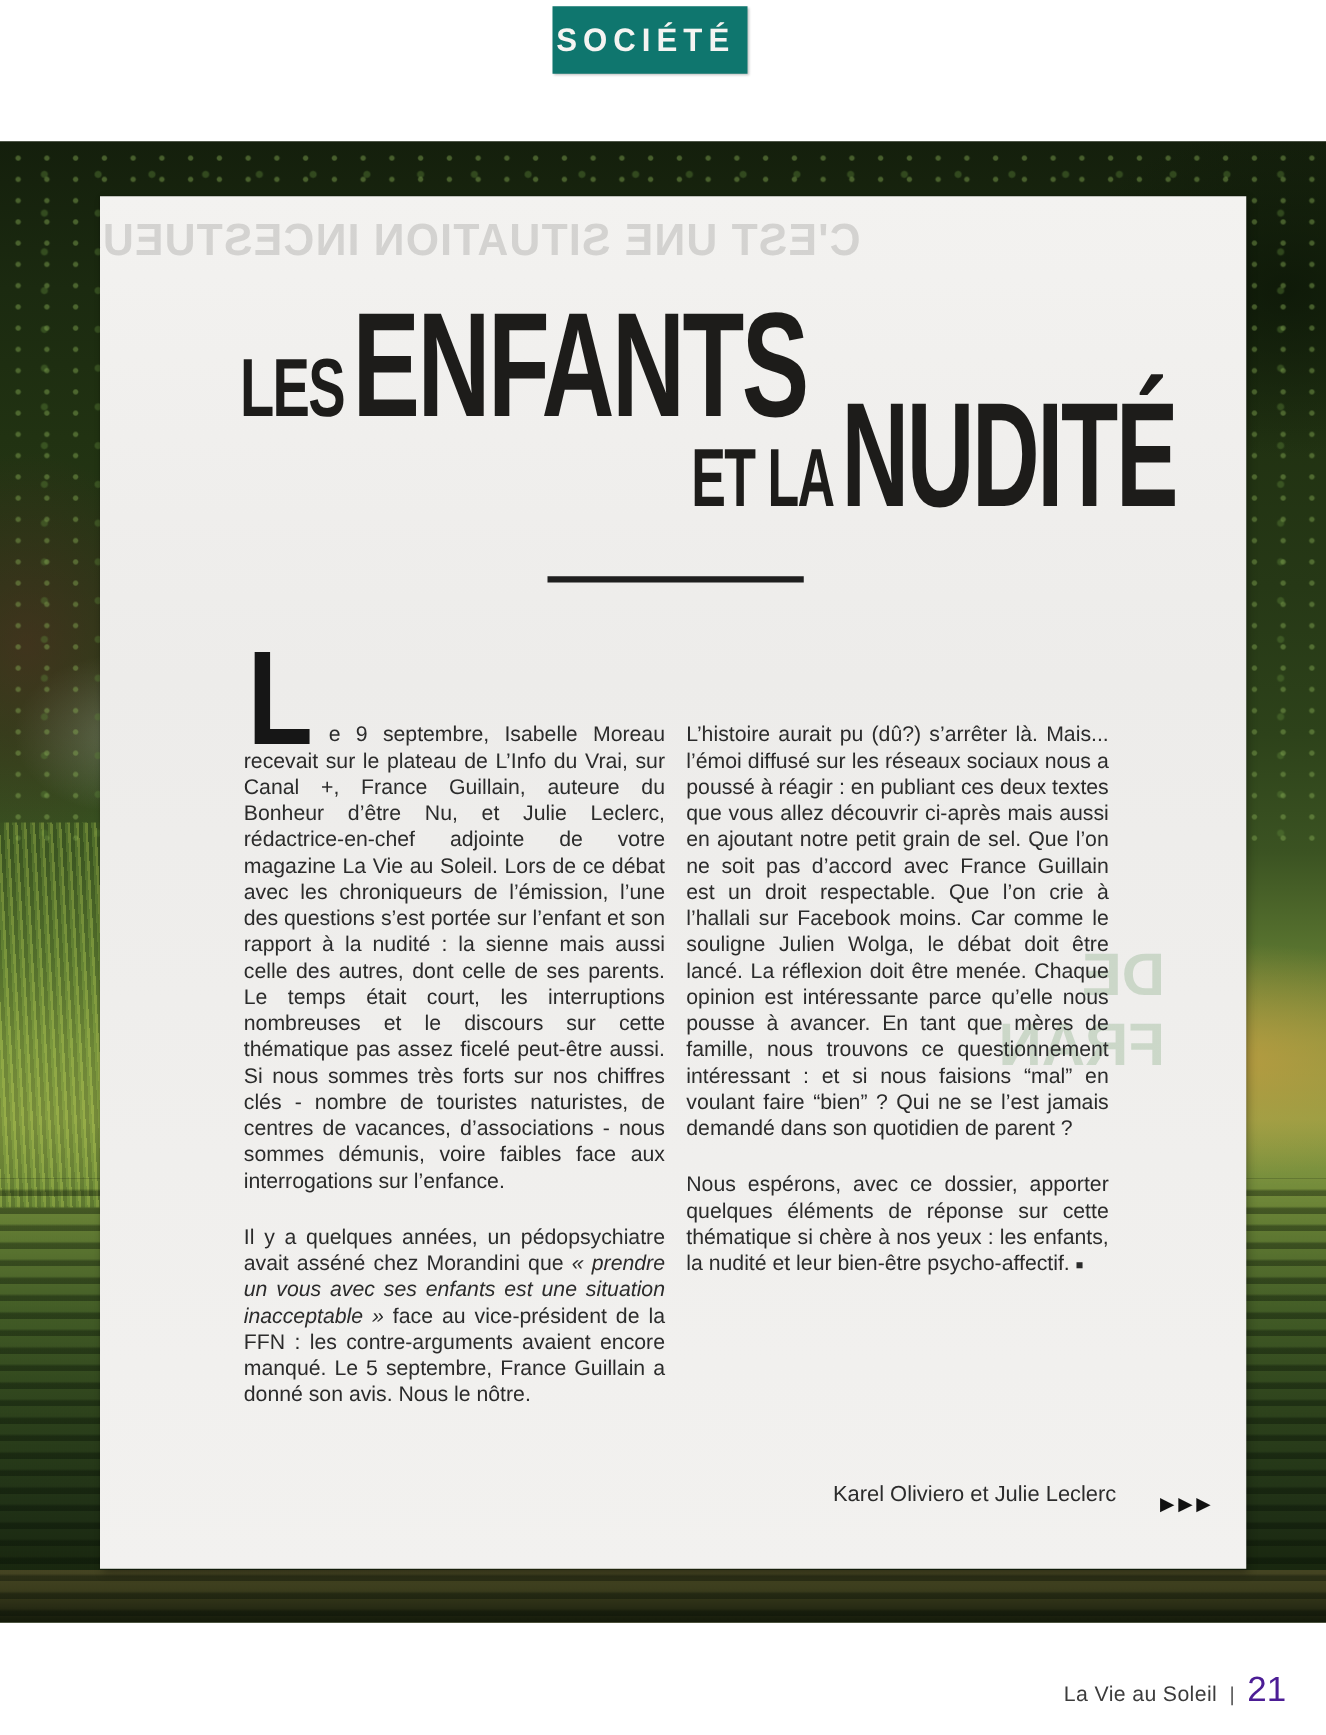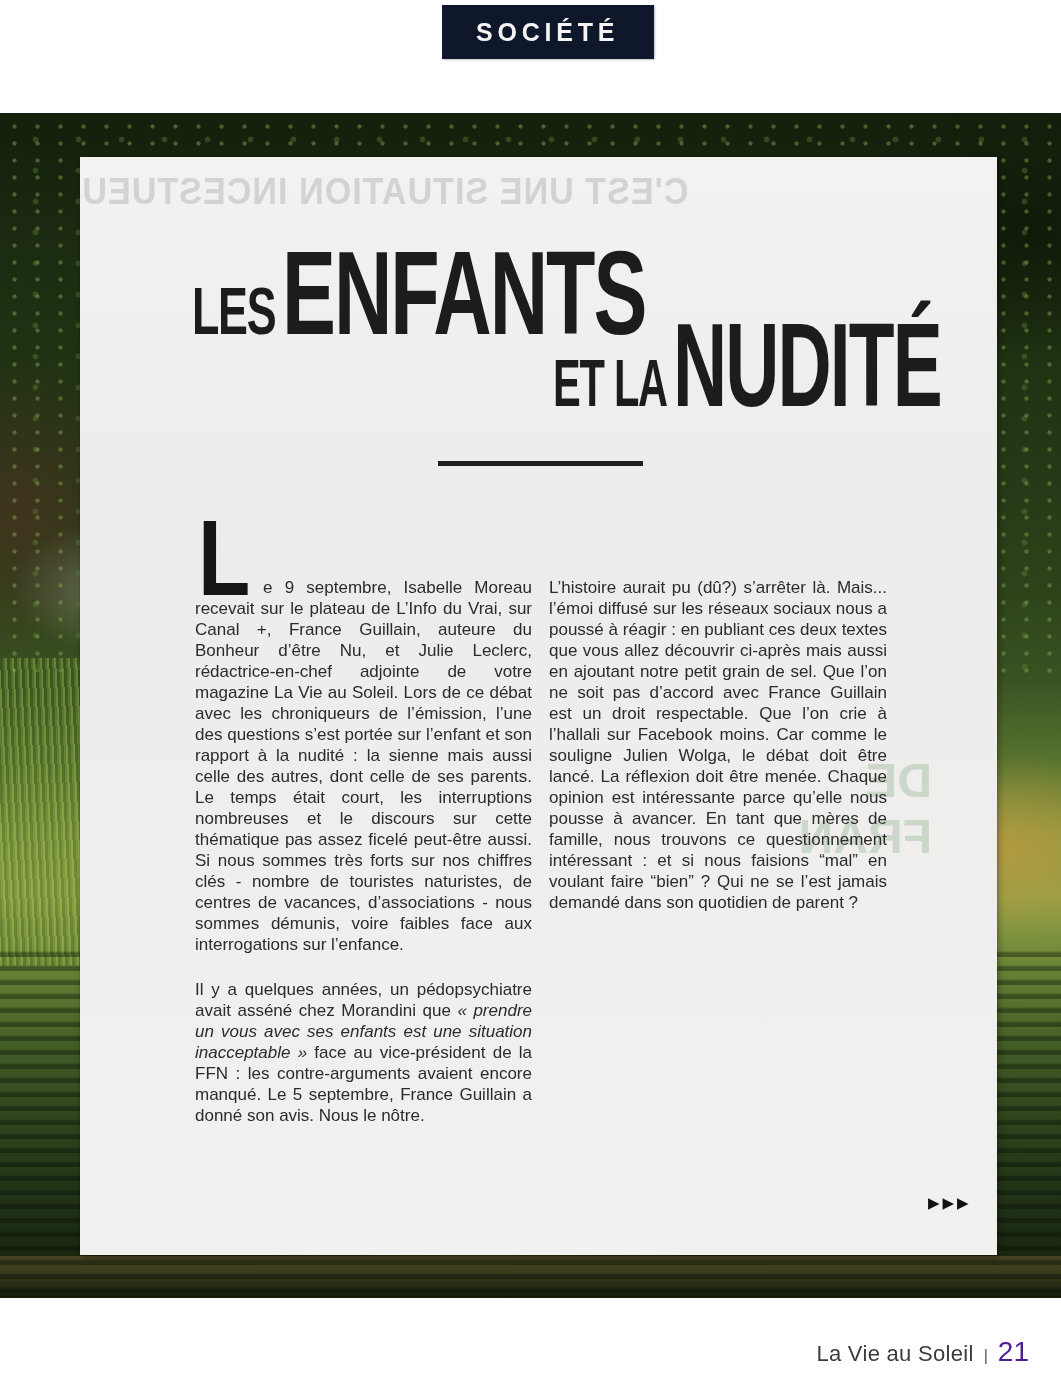--- a/index.html
+++ b/index.html
@@ -3,22 +3,22 @@
 <meta charset="utf-8">
 <style>
   html,body{margin:0;padding:0;background:#ffffff;}
   .page{
     position:relative; width:1061px; height:1388px; background:#ffffff;
     overflow:hidden; font-family:"Liberation Sans", sans-serif;
   }
 
   
   .badge{
-    position:absolute; left:442px; top:5px; width:212px; height:54px;
-    background:#0f172a; display:flex; align-items:center; justify-content:center;
+    position:absolute; left:442px; top:5px; width:156px; height:54px;
+    background:#0f766e; display:flex; align-items:center; 
     box-shadow:1px 1px 2px rgba(0,0,0,.25);
   }
   .badge span{
     color:#f5f4f2; font-size:26px; font-weight:bold; letter-spacing:5px;
     transform:scaleX(.96); white-space:nowrap;
   }
 
   
   .photo{
     position:absolute; left:0; top:113px; width:1061px; height:1185px;
@@ -116,21 +116,21 @@
   }
   .arrows{
     position:absolute; left:848px; top:1037px; font-size:15px; letter-spacing:3px; color:#111;
   }
 
   
   .footer{
     position:absolute; right:32px; top:1336px;
     display:flex; align-items:baseline; gap:10px; color:#3c3c3c;
   }
-  .footer .mag{ font-size:22px; letter-spacing:.3px; }
+  .footer .mag{ font-size:17px; letter-spacing:.3px; }
   .footer .sep{ font-size:16px; color:#555; }
   .footer .num{ font-size:28px; color:#4c1d95; font-weight:500; }
 </style>
 </head>
 <body>
 
 <div class="page">
 
   <div class="badge">
     <span>SOCIÉTÉ</span>
@@ -163,23 +163,25 @@
 
     <div class="dropcap">L</div>
 
     <div class="col col1" lang="fr">
       <p class="lead">e 9 septembre, Isabelle Moreau recevait sur le plateau de L’Info du Vrai, sur Canal +, France Guillain, auteure du Bonheur d’être Nu, et Julie Leclerc, rédactrice-en-chef adjointe de votre magazine La Vie au Soleil. Lors de ce débat avec les chroniqueurs de l’émission, l’une des questions s’est portée sur l’enfant et son rapport à la nudité : la sienne mais aussi celle des autres, dont celle de ses parents. Le temps était court, les interruptions nombreuses et le discours sur cette thématique pas assez ficelé peut-être aussi. Si nous sommes très forts sur nos chiffres clés - nombre de touristes naturistes, de centres de vacances, d’associations - nous sommes démunis, voire faibles face aux interrogations sur l’enfance.</p>
       <p><span>Il y a quelques années, un pédopsychiatre avait asséné chez Morandini que </span><i>« prendre un vous avec ses enfants est une situation inacceptable »</i><span> face au vice-président de la FFN : les contre-arguments avaient encore manqué. Le 5 septembre, France Guillain a donné son avis. Nous le nôtre.</span></p>
     </div>
 
     <div class="col col2" lang="fr">
       <p>L’histoire aurait pu (dû?) s’arrêter là. Mais... l’émoi diffusé sur les réseaux sociaux nous a poussé à réagir : en publiant ces deux textes que vous allez découvrir ci-après mais aussi en ajoutant notre petit grain de sel. Que l’on ne soit pas d’accord avec France Guillain est un droit respectable. Que l’on crie à l’hallali sur Facebook moins. Car comme le souligne Julien Wolga, le débat doit être lancé. La réflexion doit être menée. Chaque opinion est intéressante parce qu’elle nous pousse à avancer. En tant que mères de famille, nous trouvons ce questionnement intéressant : et si nous faisions “mal” en voulant faire “bien” ? Qui ne se l’est jamais demandé dans son quotidien de parent ?</p>
+      <p><span>Nous espérons, avec ce dossier, apporter quelques éléments de réponse sur cette thématique si chère à nos yeux : les enfants, la nudité et leur bien-être psycho-affectif.</span> <span class="endmark">■</span></p>
     </div>
 
     <div class="byline">
+      <div>Karel Oliviero et Julie Leclerc</div>
     </div>
 
     <div class="arrows">▶▶▶</div>
 
   </div>
 
   <div class="footer">
     <span class="mag">La Vie au Soleil</span>
     <span class="sep">|</span>
     <span class="num">21</span>

